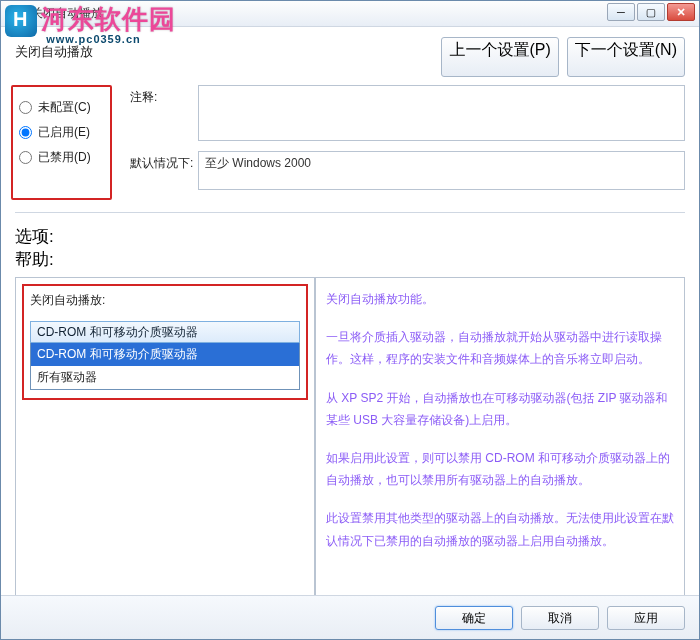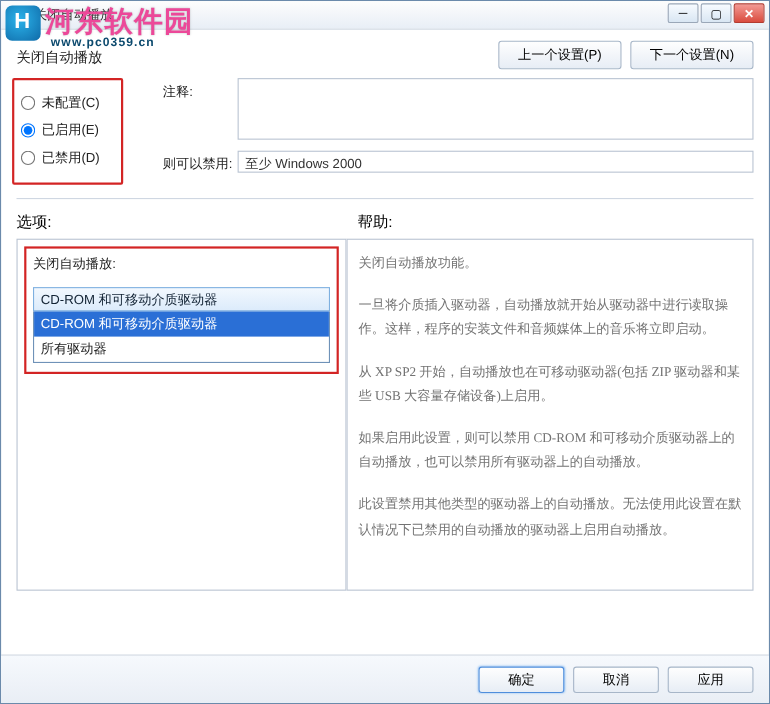--- a/index.html
+++ b/index.html
@@ -12,52 +12,52 @@
   .winbtns { position:absolute; right:4px; top:2px; display:flex; gap:2px; }
   .winbtn { width:28px; height:18px; border:1px solid #9aa7b8; background:linear-gradient(#f7fbff,#d9e6f3); border-radius:2px; display:flex; align-items:center; justify-content:center; font-size:11px; }
   .winbtn.close { background:linear-gradient(#f39a94,#d94c3f); border-color:#b23b30; color:#fff; }
   .winbtn.close .x { font-weight:bold; }
 
   .content { position:absolute; top:26px; left:0; right:0; bottom:0; }
 
   .header-row { display:flex; align-items:flex-start; padding:10px 14px 0 14px; }
   .header-title { font-size:13px; color:#222; flex:1; padding-top:6px; }
   .nav-btns { display:flex; gap:8px; margin-left:auto; }
-  .nav-btn { min-width:112px; height:26px; border:1px solid #a7b6c8; background:linear-gradient(#fefefe,#e7edf5); border-radius:3px; font-size:12px; text-align:center; line-height:24px; padding:0 7px; }
+  .nav-btn { min-width:112px; height:40px; border:1px solid #a7b6c8; background:linear-gradient(#fefefe,#e7edf5); border-radius:3px; font-size:16px; text-align:center; line-height:24px; padding:0 7px; }
 
   .upper { display:flex; padding:8px 14px 6px 14px; }
   .radio-col { width:110px; padding-top:6px; }
   .radio-col.highlight { border:2px solid #d32424; border-radius:2px; padding:4px 4px 4px 4px; margin-left:-4px; width:101px; }
   .radio-row { display:flex; align-items:center; font-size:12px; color:#222; margin:8px 0; }
   .radio-row input { margin:0 6px 0 2px; }
 
-  .fields-col { flex:1; padding-left:36px; }
+  .fields-col { flex:1; padding-left:18px; }
   .field-row { display:flex; align-items:flex-start; margin-bottom:10px; }
   .field-label { width:68px; font-size:12px; color:#222; padding-top:4px; text-align:left; }
   .comment-box { flex:1; height:56px; border:1px solid #b9c4d2; background:#fff; }
-  .platform-box { flex:1; height:20px; border:1px solid #b9c4d2; background:#fff; font-size:12px; color:#333; padding:3px 6px; }
+  .platform-box { flex:1; height:39px; border:1px solid #b9c4d2; background:#fff; font-size:12px; color:#333; padding:3px 6px; }
 
   .divider { height:1px; background:#cfd7e2; margin:6px 14px; }
 
-  .labels-row { display:flex; padding:6px 14px 6px 14px; font-size:14px; }
+  .labels-row { display:flex; padding:6px 14px 6px 14px; font-size:17px;flex-direction:column; }
   .labels-row .l1 { width:310px; }
   .labels-row .l2 { }
 
   .main-row { display:flex; padding:0 14px 10px 14px; height:330px; }
   .opt-panel { width:300px; border:1px solid #b9c4d2; background:#fff; position:relative; padding:8px; }
   .opt-group { border:2px solid #d32424; padding:6px 6px 8px 6px; margin:-2px; }
   .opt-title { font-size:12px; color:#222; margin-bottom:12px; }
   .combo { position:relative; }
   .combo-display { height:22px; border:1px solid #7eb0e0; background:linear-gradient(#f2f8fe,#dcebfb); font-size:12px; color:#123; padding:2px 22px 2px 6px; position:relative; }
   .dropdown { border:1px solid #6f92b8; border-top:none; background:#fff; font-size:12px; }
   .dd-item { padding:3px 6px; color:#222; }
   .dd-item.sel { background:#2a6fd6; color:#fff; }
 
   .help-panel { flex:1; border:1px solid #b9c4d2; background:#fff; padding:10px 10px; overflow:auto; }
-  .help-panel p { font-size:12px; color:#737373; margin:0 0 16px 0; line-height:1.85;font-family:Liberation Serif, serif; }
+  .help-panel p { font-size:12px; color:#8b5cf6; margin:0 0 16px 0; line-height:1.85; }
 
   .bottom-bar { position:absolute; left:0; right:0; bottom:0; height:44px; border-top:1px solid #cfd7e2; background:linear-gradient(#f6f9fd,#e9eef5); display:flex; justify-content:flex-end; align-items:center; gap:8px; padding-right:14px; }
   .dlg-btn { min-width:78px; height:24px; border:1px solid #a7b6c8; background:linear-gradient(#fefefe,#e7edf5); border-radius:3px; font-size:12px; text-align:center; line-height:22px; }
   .dlg-btn.primary { border-color:#4f8edc; box-shadow:0 0 2px #7fb6f2; }
 
   
   .watermark { position:absolute; top:1px; left:4px; pointer-events:none; font-size:26px; font-weight:bold; letter-spacing:1px; }
   .watermark .cn { color:#ec4899; text-shadow:0 0 2px rgba(0,0,0,0.25); }
   .watermark .logo { display:inline-block; width:32px; height:32px; border-radius:6px; background:radial-gradient(circle at 40% 40%, #2bb3ea, #0f6aa8); vertical-align:middle; margin-right:4px; position:relative; }
   .watermark .logo::after { content:"H"; color:#fff; font-weight:bold; position:absolute; left:8px; top:3px; font-size:20px; }
@@ -119,21 +119,21 @@
           <span>已禁用(D)</span>
         </label>
       </div>
 
       <div class="fields-col">
         <div class="field-row">
           <div class="field-label">注释:</div>
           <div class="comment-box"></div>
         </div>
         <div class="field-row">
-          <div class="field-label">则可以禁用:</div>
+          <div class="field-label">默认情况下:</div>
           <div class="platform-box">至少 Windows 2000</div>
         </div>
       </div>
     </div>
 
     <div class="divider"></div>
 
     <div class="labels-row">
       <div class="l1">选项:</div>
       <div class="l2">帮助:</div>

